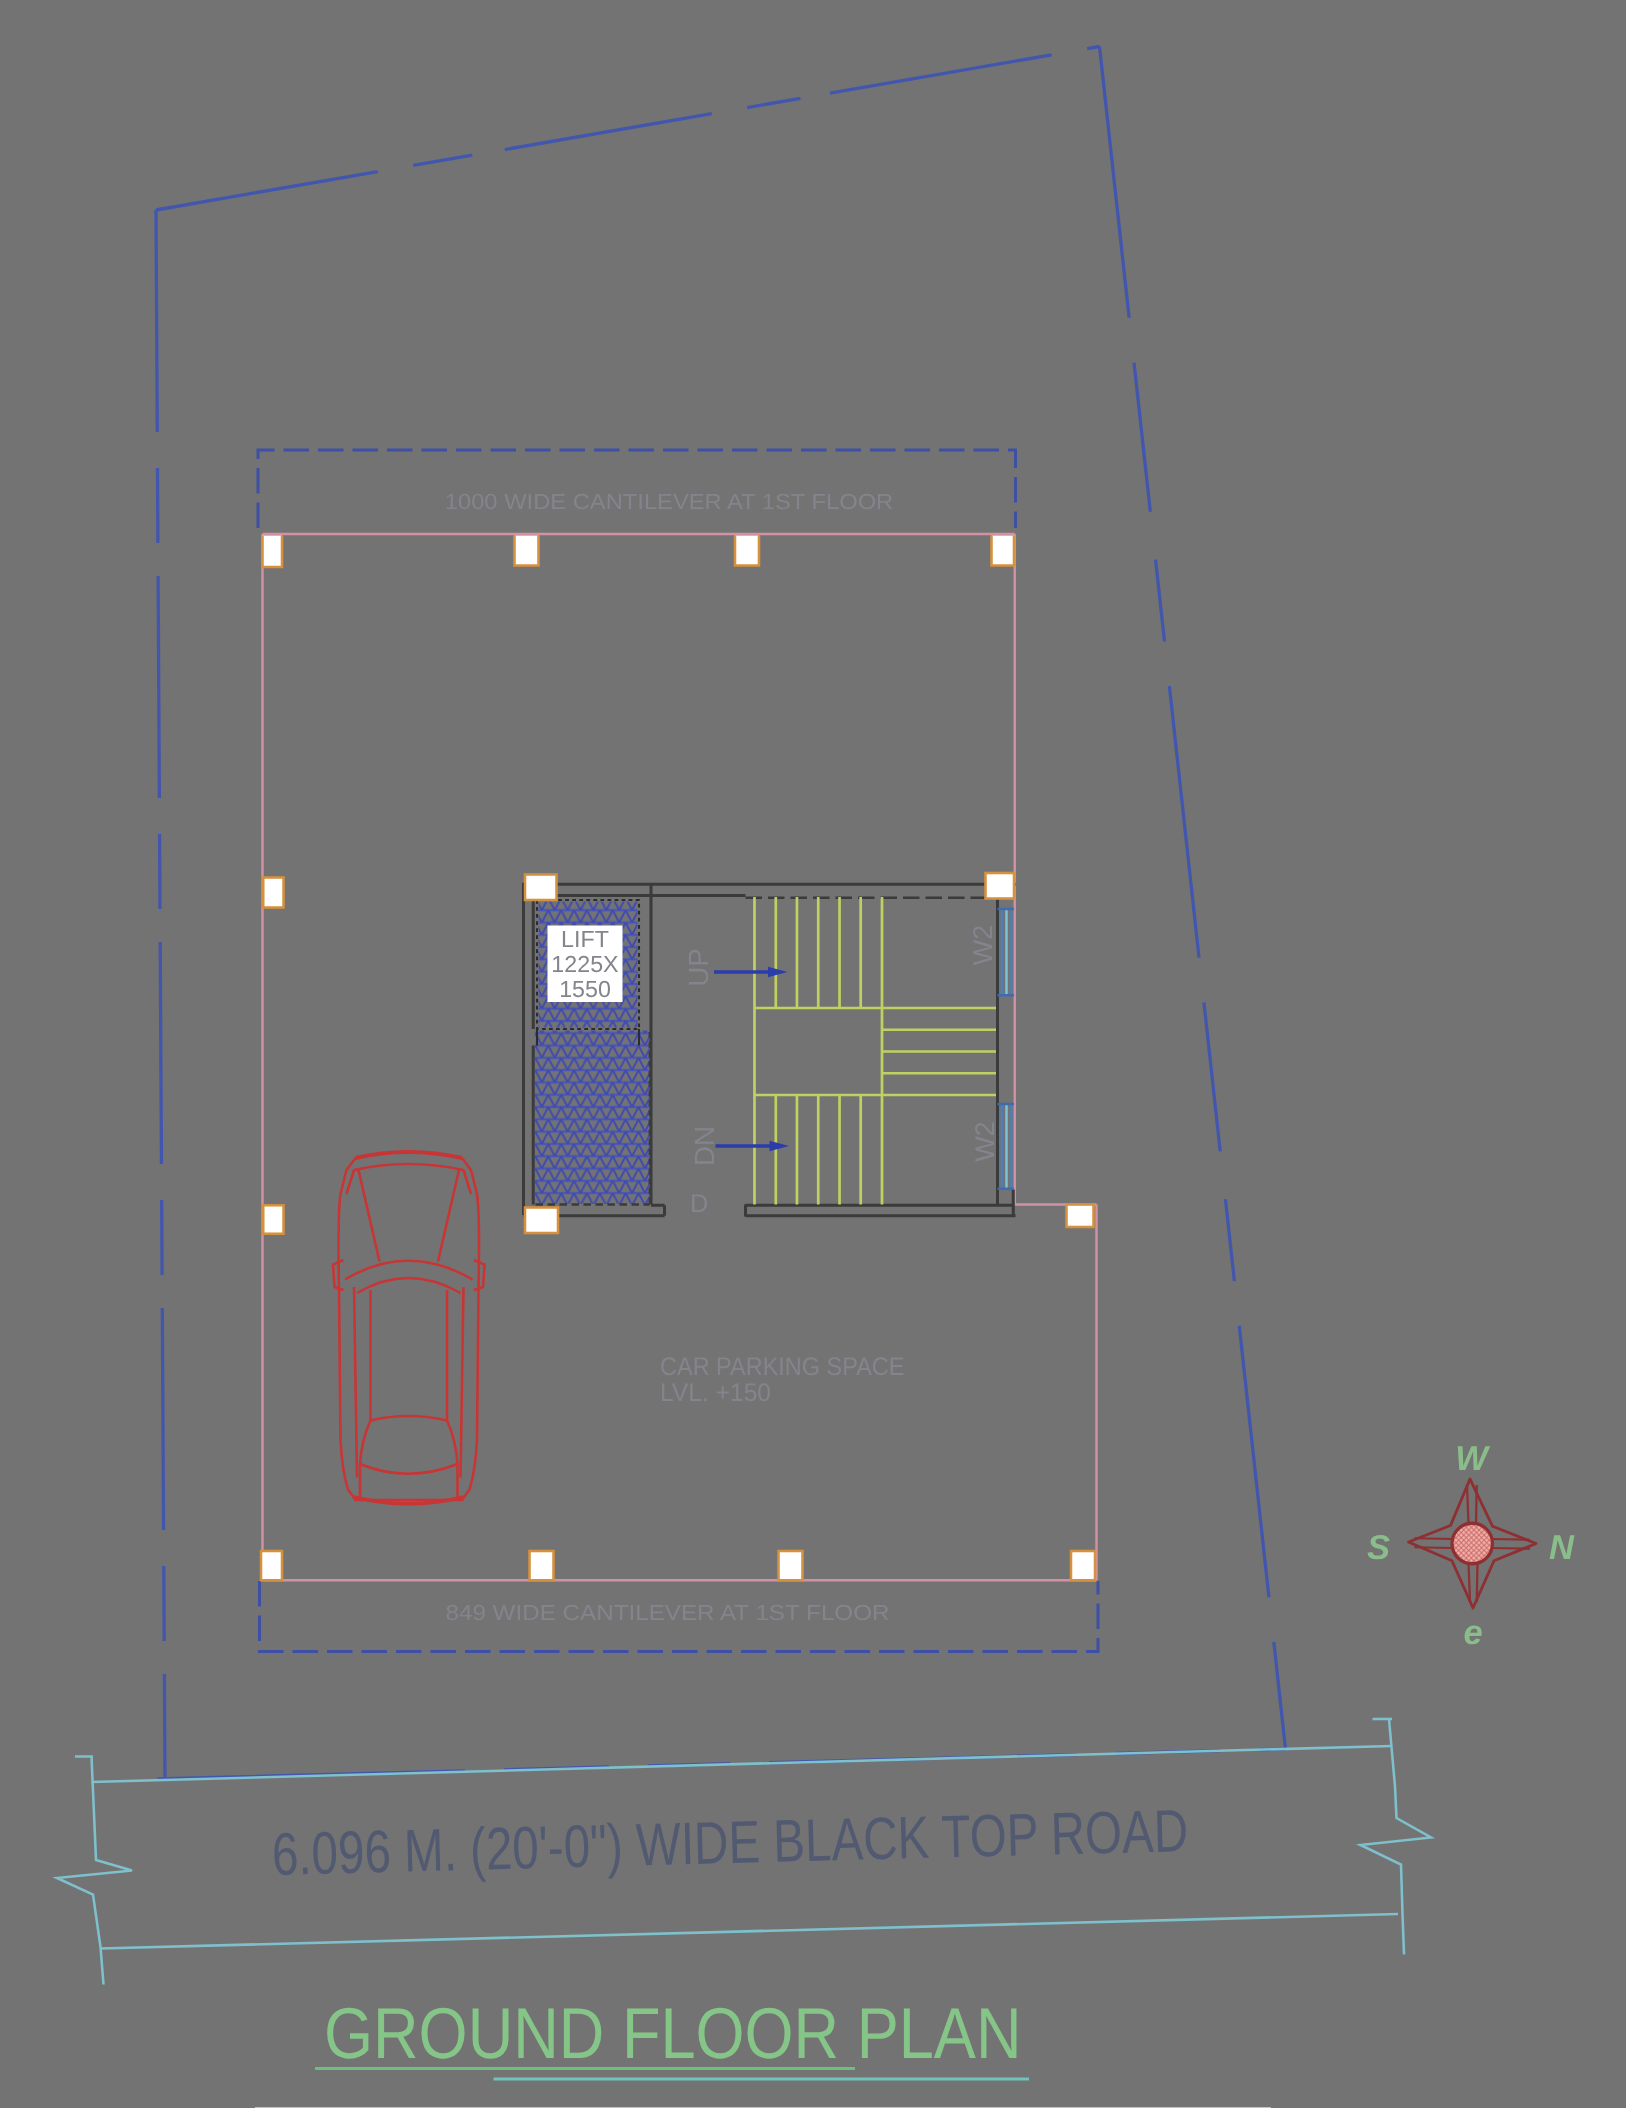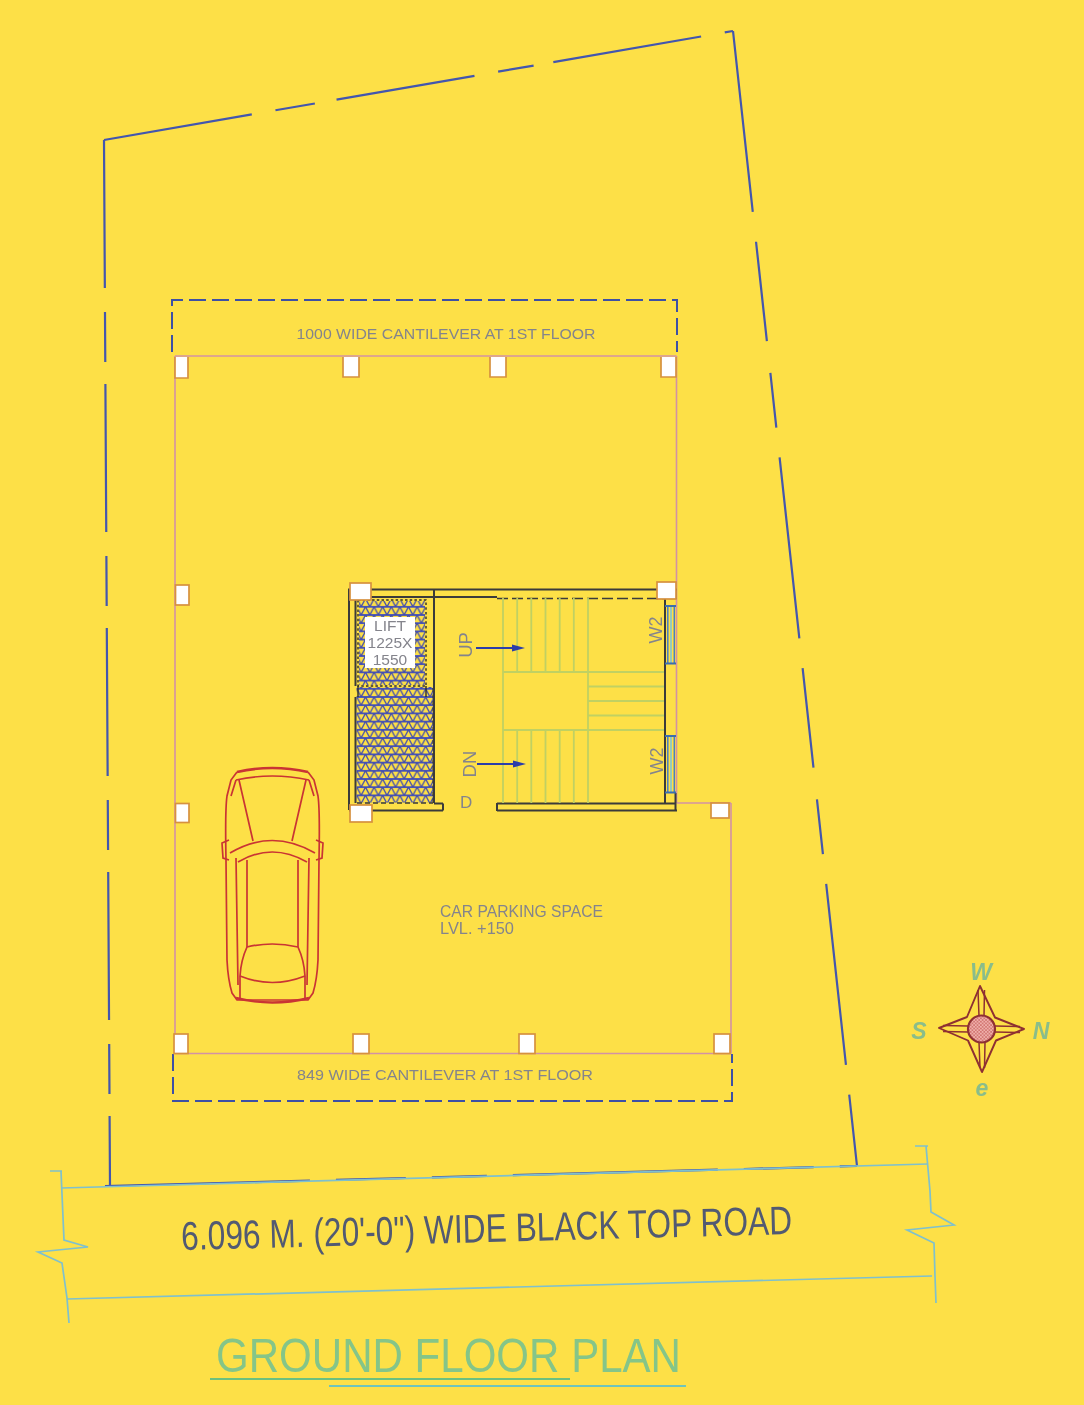--- a/index.html
+++ b/index.html
@@ -1,16 +1,16 @@
 <!DOCTYPE html>
 <html><head>
 <meta charset="utf-8">
 <style>
   html,body{margin:0;padding:0;background:#ffffff;}
-  .page{position:relative;width:1084px;height:1405px;background:#fde047;overflow:hidden;}
+  .page{position:relative;width:1084px;height:1405px;background:#737373;overflow:hidden;}
   text{font-family:"Liberation Sans",sans-serif;}
 </style>
 </head>
 <body>
 <div class="page">
 <svg width="1084" height="1405" viewBox="0 0 1084 1405">
 <defs>
   <pattern id="lifthatch" width="8.6" height="8.2" patternUnits="userSpaceOnUse">
     <path d="M0,0 H8.6 M0,8.2 H8.6" stroke="#4a55b4" stroke-width="1.6" fill="none"></path>
     <path d="M0,8.2 L4.3,0 M4.3,0 L8.6,8.2" stroke="#3e4ab0" stroke-width="1.3" fill="none"></path>

